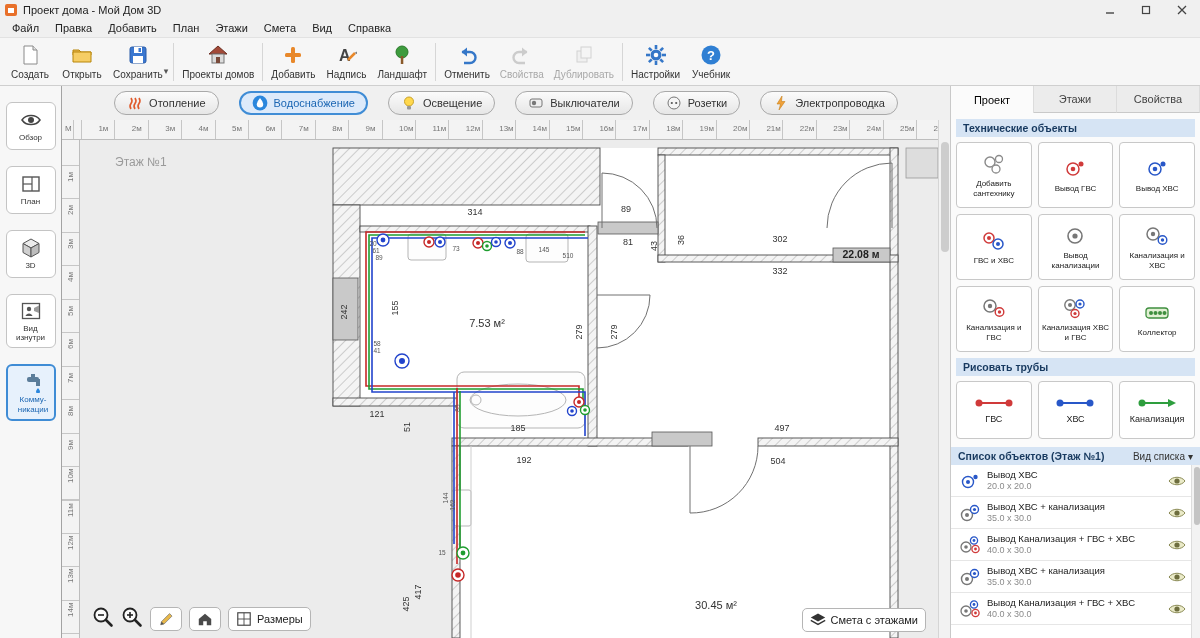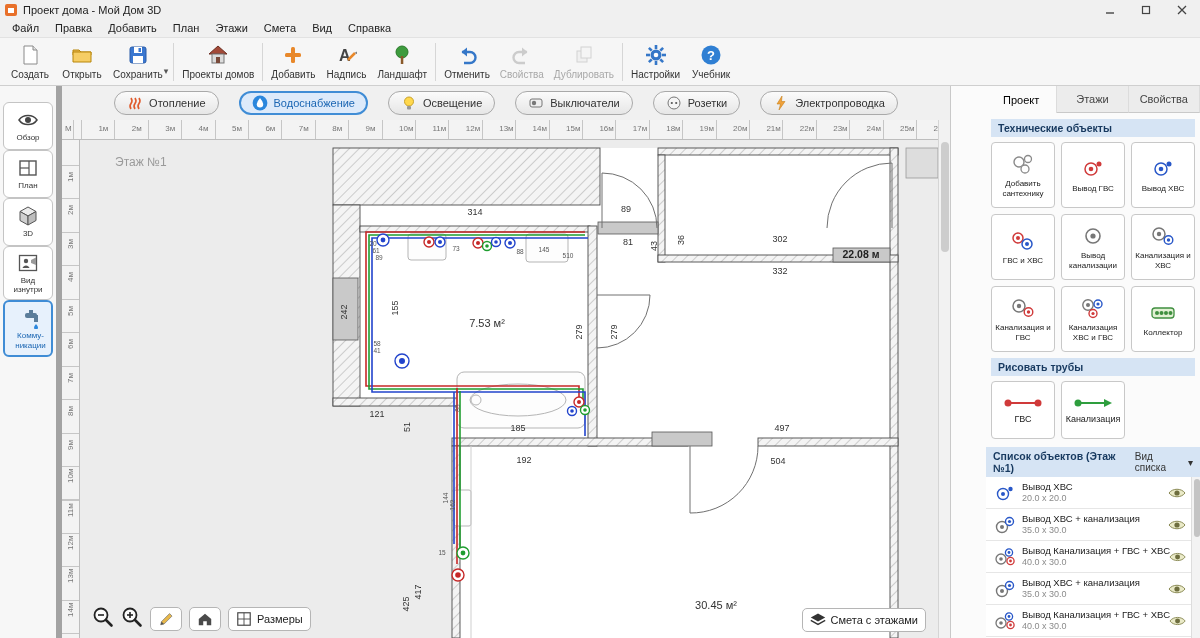--- a/index.html
+++ b/index.html
@@ -23,21 +23,21 @@
   .tbtn svg { width:24px; height:24px; }
   .tbtn.disabled { color:#a8a8a8; }
   .tbtn.disabled svg { opacity:.45; filter:grayscale(1); }
   .tsep { width:1px; height:38px; background:#d6d6d6; margin:0 3px; }
   .save-arrow { font-size:9px; color:#555; margin:18px 2px 0 -4px; }
 
   
   .main { position:absolute; top:86px; left:0; right:0; bottom:0; display:flex; }
 
   
-  .leftbar { width:62px; background:#f7f7f7; border-right:6px solid #a3a3a3; display:flex; flex-direction:column; align-items:center; padding-top:16px; gap:0; }
+  .leftbar { width:62px; background:#f7f7f7; border-right:1px solid #a3a3a3; display:flex; flex-direction:column; align-items:center; padding-top:16px; gap:16px; }
   .sbtn { width:50px; min-height:48px; border:1px solid #c4c4c4; border-radius:6px; background:#fff; display:flex; flex-direction:column; align-items:center; justify-content:center; gap:2px; font-size:8px; color:#333; text-align:center; padding:5px 2px; line-height:1.15; }
   .sbtn svg { width:22px; height:22px; }
   .sbtn.selected { border:2px solid #3f8cd5; background:#e7f1fc; color:#1b66b3;padding-left:7px; }
 
   
   .canvas-wrap { flex:1; min-width:0; display:flex; flex-direction:column; background:#f0f0f0; }
   .catbar { height:34px; display:flex; align-items:center; justify-content:center; gap:20px; }
   .pill { height:24px; border:1px solid #a9a9a9; border-radius:12px; background:linear-gradient(#fbfbfb,#e6e6e6); display:flex; align-items:center; gap:6px; padding:0 12px; font-size:11px; color:#333; white-space:nowrap; }
   .pill svg { width:16px; height:16px; }
   .pill.selected { background:#ddeafa; border:2px solid #3f8cd5; color:#1b66b3; padding:0 11px; }
@@ -53,21 +53,21 @@
   .canvas-vscroll { position:absolute; right:0; top:0; bottom:0; width:12px; background:#f2f2f2; border-left:1px solid #d5d5d5; }
   .canvas-vscroll .thumb { position:absolute; top:22px; left:2px; width:8px; height:110px; background:#cdcdcd; border-radius:4px; }
 
   .canvas-tools { position:absolute; left:30px; bottom:6px; display:flex; align-items:center; gap:7px; }
   .ztool svg { width:22px; height:22px; }
   .ctool { height:24px; background:#fff; border:1px solid #b5b5b5; border-radius:5px; display:flex; align-items:center; gap:5px; padding:0 7px; font-size:11px; color:#222; }
   .ctool svg { width:16px; height:16px; }
   .floors-btn { position:absolute; right:24px; bottom:6px; }
 
   
-  .right-panel { width:250px; background:#fbfbfb; border-left:1px solid #c9c9c9; display:flex; flex-direction:column;padding-left:35px; }
+  .right-panel { width:250px; background:#fbfbfb; border-left:1px solid #c9c9c9; display:flex; flex-direction:column; }
   .ptabs { display:flex; height:27px; background:#ececec; }
   .ptab { flex:1; display:flex; align-items:center; justify-content:center; font-size:11px; color:#444; border-bottom:1px solid #c9c9c9; border-right:1px solid #dcdcdc; }
   .ptab.active { background:#fbfbfb; border-bottom:none; color:#000; }
   .phead { margin:6px 5px 5px; background:#d6e4f4; color:#17395f; font-weight:bold; font-size:10.5px; padding:3px 7px; }
   .tech-grid, .pipes-row { display:grid; grid-template-columns:repeat(3,1fr); gap:6px; padding:0 5px; }
   .tech-btn, .pipe-btn { border:1px solid #c8c8c8; border-radius:4px; background:#fff; display:flex; flex-direction:column; align-items:center; justify-content:center; gap:3px; font-size:8px; color:#222; text-align:center; padding:3px 2px; line-height:1.2; }
   .tech-btn { height:66px; } .pipe-btn { height:58px; font-size:9px; }
   .tech-btn svg { width:26px; height:24px; } .pipe-btn svg { width:44px; height:16px; }
   .list-head { margin:8px 0 0; background:#d6e4f4; display:flex; justify-content:space-between; align-items:center; padding:3px 7px; }
   .list-head .lt { font-weight:bold; font-size:10.5px; color:#17395f; }
@@ -649,20 +649,28 @@
       <div class="pipe-btn">
         <svg viewBox="0 0 44 16">
             <line x1="7" y1="8" x2="37" y2="8" stroke="#d03a3a" stroke-width="2"></line>
             <circle cx="7" cy="8" r="3.5" fill="#d03a3a"></circle>
             <circle cx="37" cy="8" r="3.5" fill="#d03a3a"></circle>
           </svg>
         <span>ГВС</span>
       </div>
       <div class="pipe-btn">
         <svg viewBox="0 0 44 16">
+            <line x1="7" y1="8" x2="37" y2="8" stroke="#2857c8" stroke-width="2"></line>
+            <circle cx="7" cy="8" r="3.5" fill="#2857c8"></circle>
+            <circle cx="37" cy="8" r="3.5" fill="#2857c8"></circle>
+          </svg>
+        <span>ХВС</span>
+      </div>
+      <div class="pipe-btn">
+        <svg viewBox="0 0 44 16">
             <line x1="7" y1="8" x2="37" y2="8" stroke="#2e9e3e" stroke-width="2"></line>
             <circle cx="7" cy="8" r="3.5" fill="#2e9e3e"></circle>
             <polygon points="33,4 41,8 33,12" fill="#2e9e3e"></polygon>
           </svg>
         <span>Канализация</span>
       </div>
     </div>
 
     <div class="list-head">
       <span class="lt">Список объектов (Этаж №1)</span>

